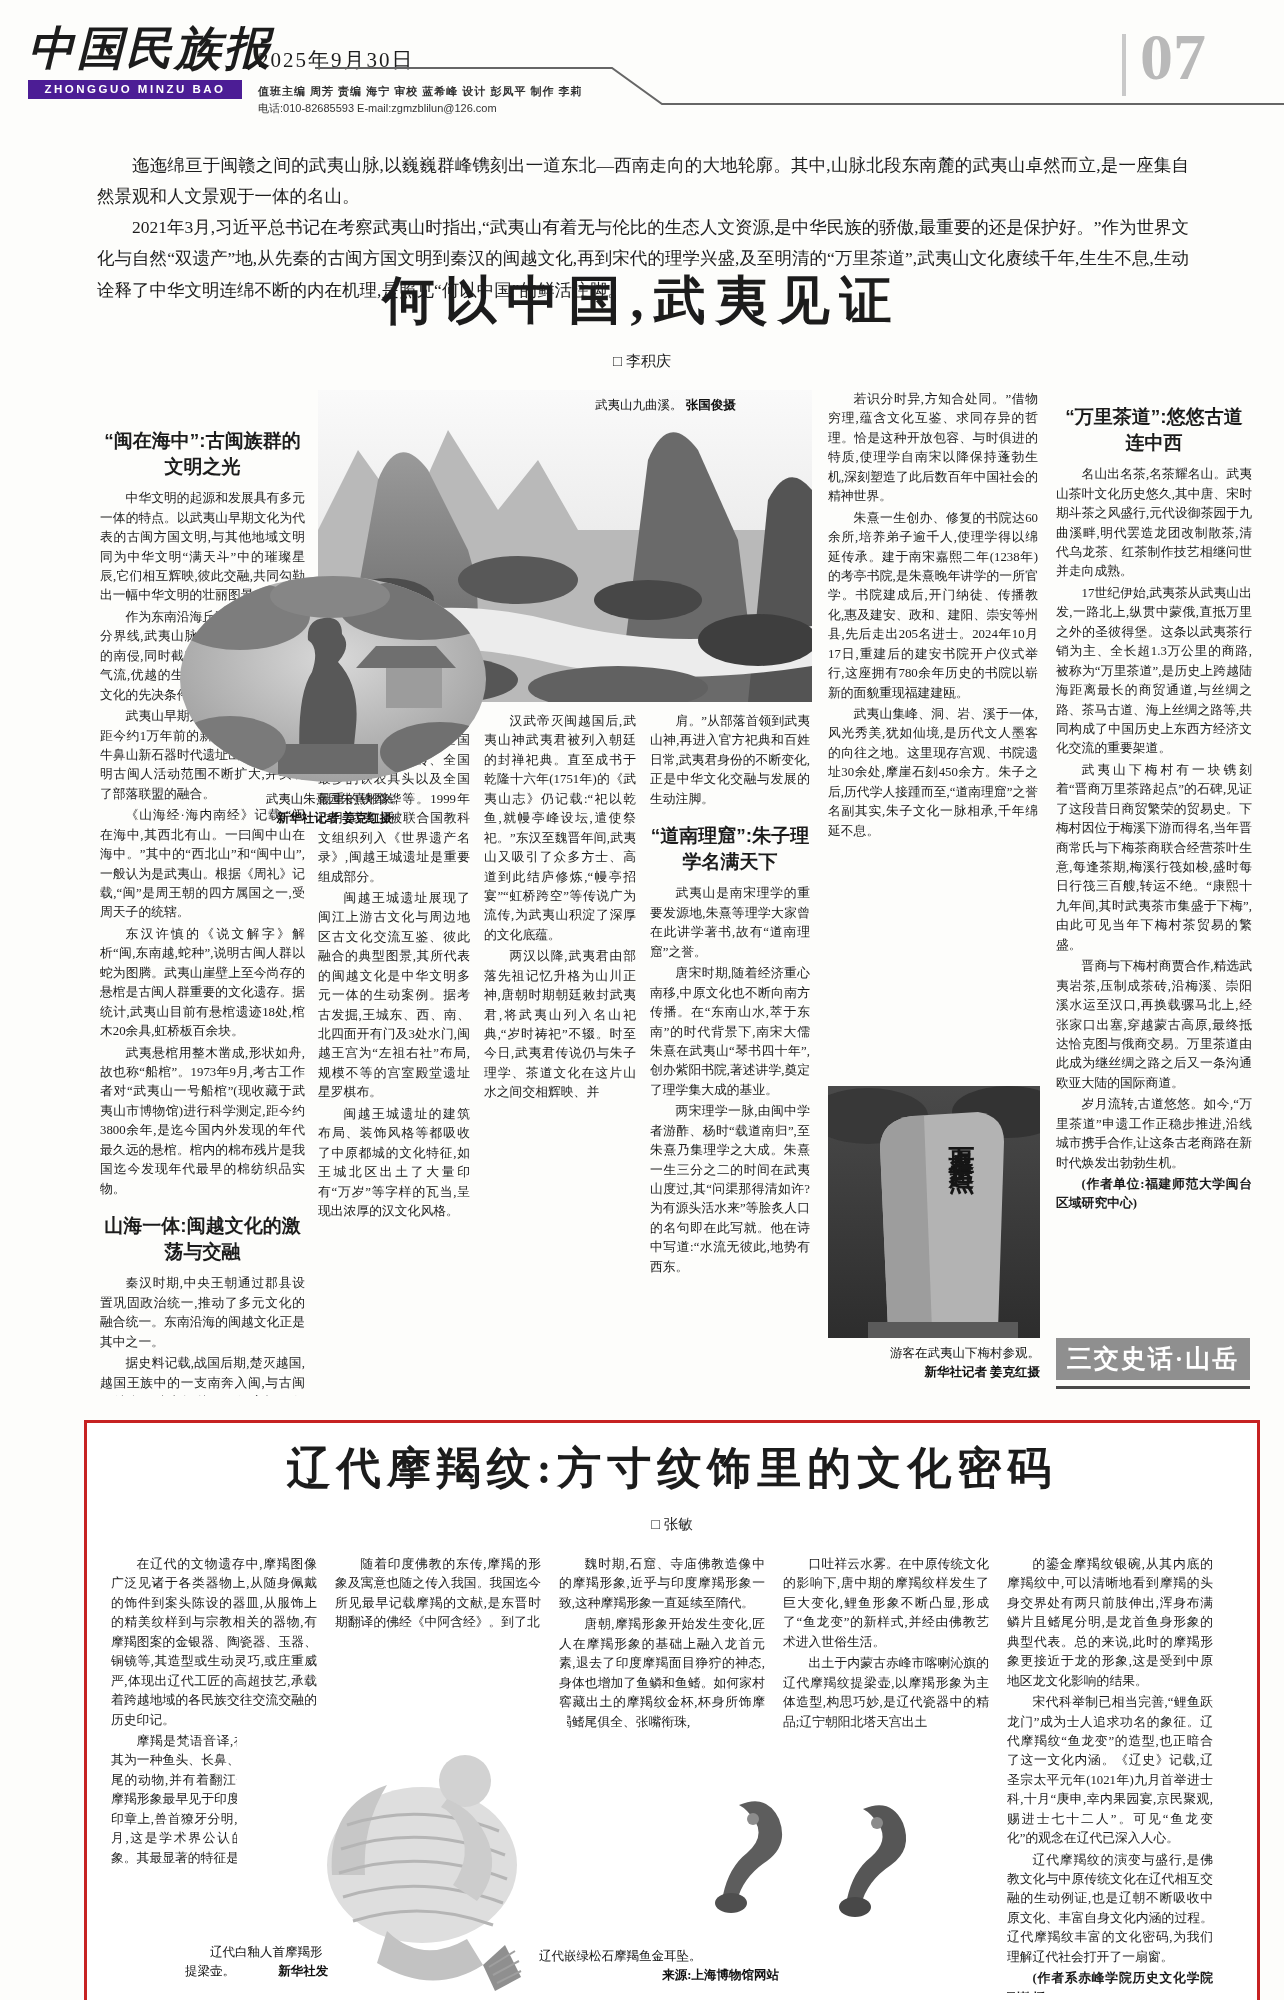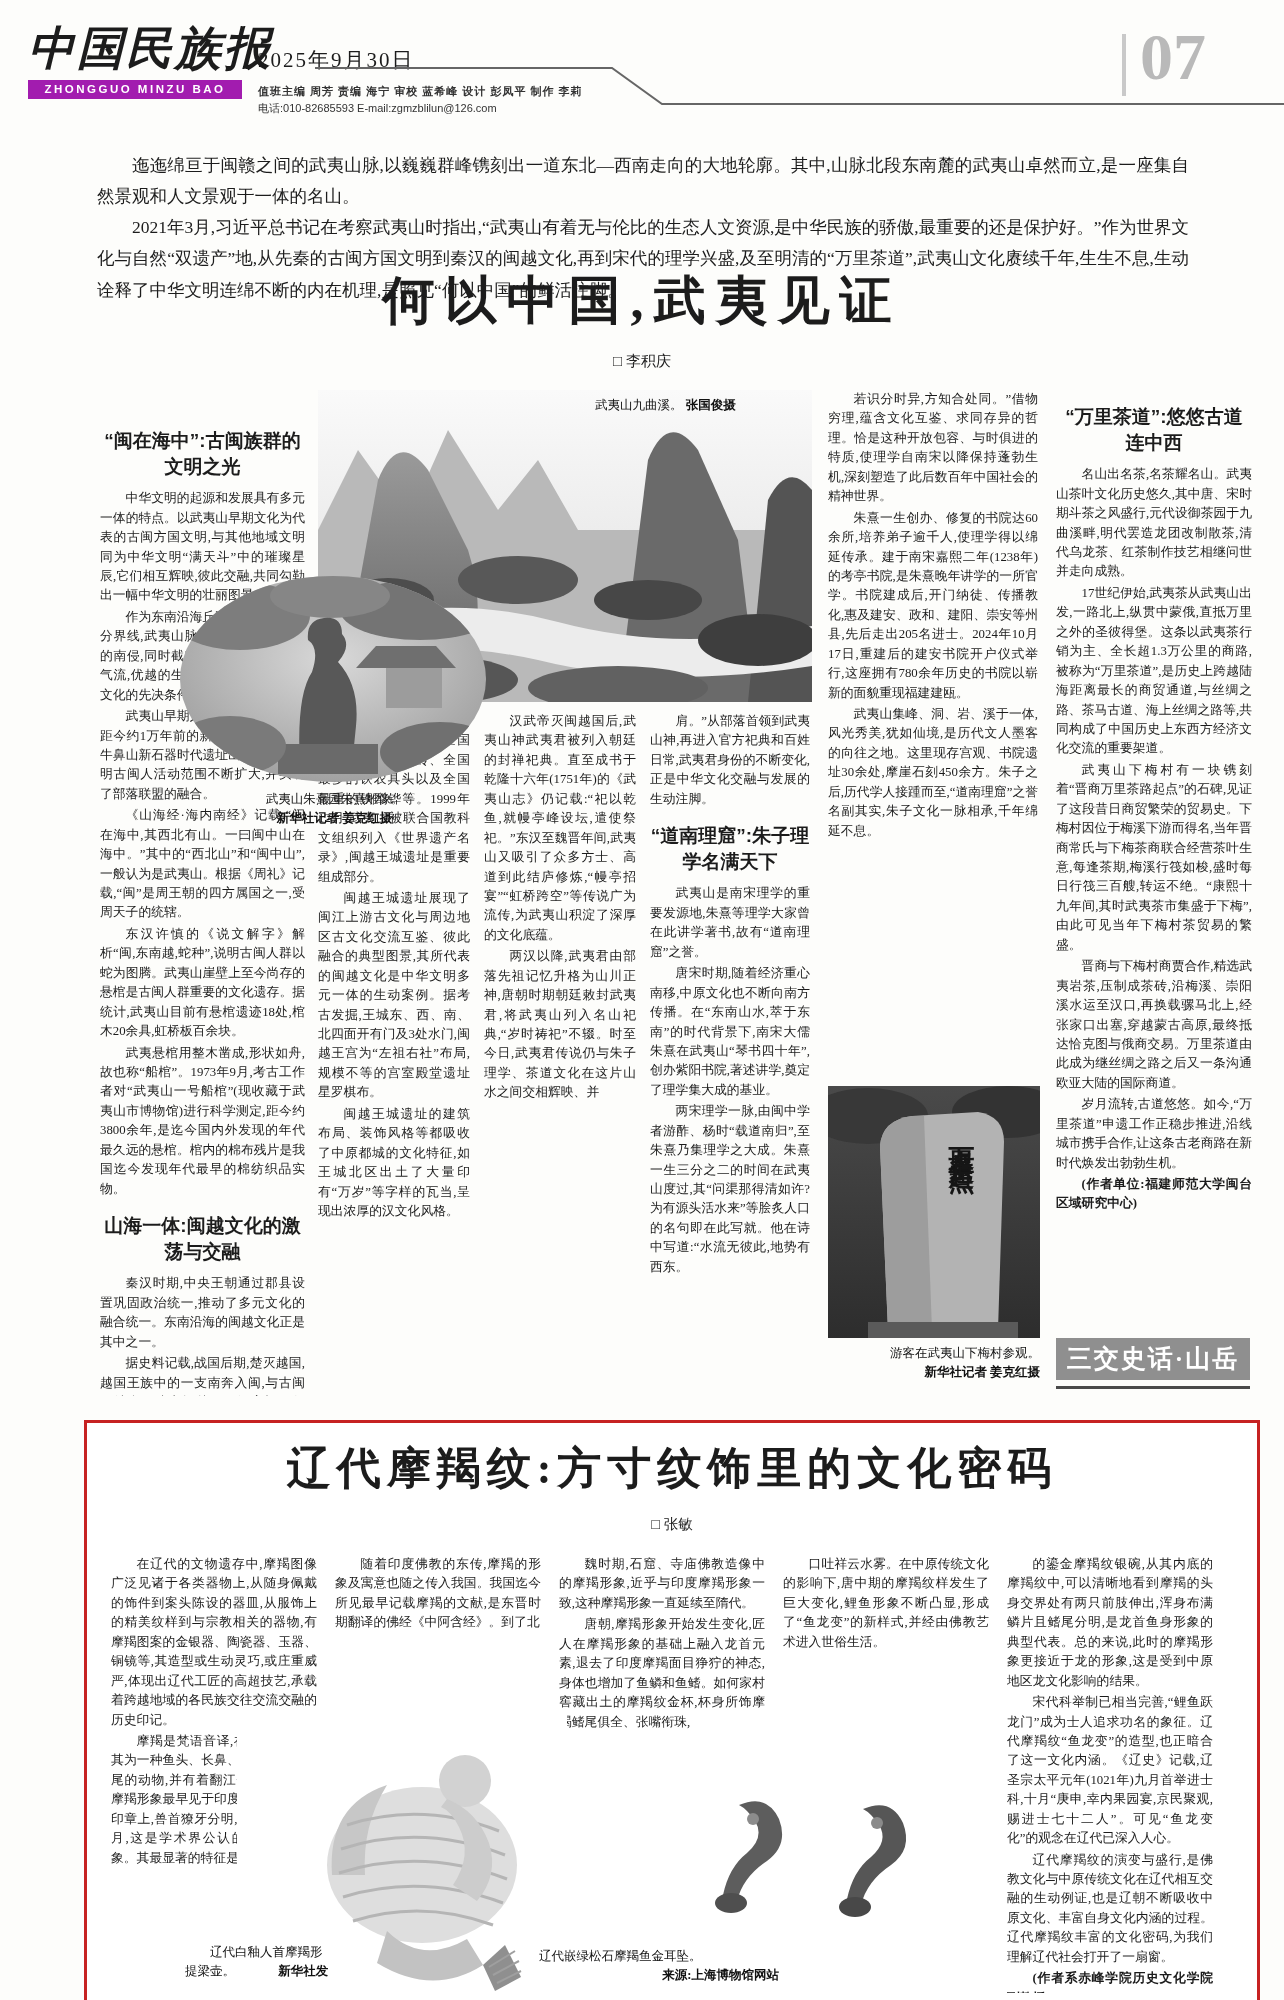--- a/index.html
+++ b/index.html
@@ -1,21 +1,21 @@
 <!DOCTYPE html>
 <html><head>
 <meta charset="utf-8">
 <style>
   html,body{margin:0;padding:0;background:#e9e9e7;}
   .page{position:relative;width:1284px;height:2000px;margin:0 auto;background:#fdfdfb;
         overflow:hidden;color:#1c1c1c;font-family:"Liberation Serif","DejaVu Serif",serif;}
   .abs{position:absolute;}
   
   .logo{font-size:46px;font-weight:bold;font-style:italic;letter-spacing:3px;line-height:1;}
-  .logo-box{background:#a21caf;color:#fff;font-family:"Liberation Sans","DejaVu Sans",sans-serif;
+  .logo-box{background:#4c1d95;color:#fff;font-family:"Liberation Sans","DejaVu Sans",sans-serif;
             font-size:11.5px;font-weight:bold;letter-spacing:2.5px;text-align:center;line-height:19px;height:19px;}
   .date{font-size:21px;letter-spacing:2px;}
   .staff{font-size:11px;font-weight:bold;color:#333;letter-spacing:1px;font-family:"Liberation Sans","DejaVu Sans",sans-serif;}
   .contact{font-size:11px;color:#333;font-family:"Liberation Sans","DejaVu Sans",sans-serif;}
   .section-title{font-size:54px;font-weight:bold;letter-spacing:3px;line-height:1;}
   .page-num{font-size:66px;font-weight:bold;color:#b9b9b9;line-height:1;font-family:"Liberation Serif",serif;}
   .v-div{background:#c9c9c9;}
   
   .intro{font-size:17.5px;line-height:1.78;width:1092px;}
   .intro p{margin:0;text-indent:2em;text-align:justify;}
@@ -205,20 +205,21 @@
       </div>
     <div class="abs col z1" style="left:248px;top:132px;width:206px;height:210px;">
         <p class="para">随着印度佛教的东传,摩羯的形象及寓意也随之传入我国。我国迄今所见最早记载摩羯的文献,是东晋时期翻译的佛经《中阿含经》。到了北</p>
       </div>
     <div class="abs col z1" style="left:472px;top:132px;width:206px;height:210px;">
         <p class="para">魏时期,石窟、寺庙佛教造像中的摩羯形象,近乎与印度摩羯形象一致,这种摩羯形象一直延续至隋代。</p>
         <p class="para">唐朝,摩羯形象开始发生变化,匠人在摩羯形象的基础上融入龙首元素,退去了印度摩羯面目狰狞的神态,身体也增加了鱼鳞和鱼鳍。如何家村窖藏出土的摩羯纹金杯,杯身所饰摩羯鳍尾俱全、张嘴衔珠,</p>
       </div>
     <div class="abs col z1" style="left:696px;top:132px;width:206px;height:210px;">
         <p class="para">口吐祥云水雾。在中原传统文化的影响下,唐中期的摩羯纹样发生了巨大变化,鲤鱼形象不断凸显,形成了“鱼龙变”的新样式,并经由佛教艺术进入世俗生活。</p>
+        <p class="para">出土于内蒙古赤峰市喀喇沁旗的辽代摩羯纹提梁壶,以摩羯形象为主体造型,构思巧妙,是辽代瓷器中的精品;辽宁朝阳北塔天宫出土</p>
       </div>
     <div class="abs col z1" style="left:920px;top:132px;width:206px;height:438px;">
         <p class="para">的鎏金摩羯纹银碗,从其内底的摩羯纹中,可以清晰地看到摩羯的头身交界处有两只前肢伸出,浑身布满鳞片且鳍尾分明,是龙首鱼身形象的典型代表。总的来说,此时的摩羯形象更接近于龙的形象,这是受到中原地区龙文化影响的结果。</p>
         <p class="para">宋代科举制已相当完善,“鲤鱼跃龙门”成为士人追求功名的象征。辽代摩羯纹“鱼龙变”的造型,也正暗合了这一文化内涵。《辽史》记载,辽圣宗太平元年(1021年)九月首举进士科,十月“庚申,幸内果园宴,京民聚观,赐进士七十二人”。可见“鱼龙变化”的观念在辽代已深入人心。</p>
         <p class="para">辽代摩羯纹的演变与盛行,是佛教文化与中原传统文化在辽代相互交融的生动例证,也是辽朝不断吸收中原文化、丰富自身文化内涵的过程。辽代摩羯纹丰富的文化密码,为我们理解辽代社会打开了一扇窗。</p>
         <p class="para credit-para">(作者系赤峰学院历史文化学院副教授)</p>
       </div>
 
     <div class="abs photo z3" style="left:150px;top:292px;width:330px;height:286px;">
       <svg width="330" height="286" viewBox="0 0 330 286">

